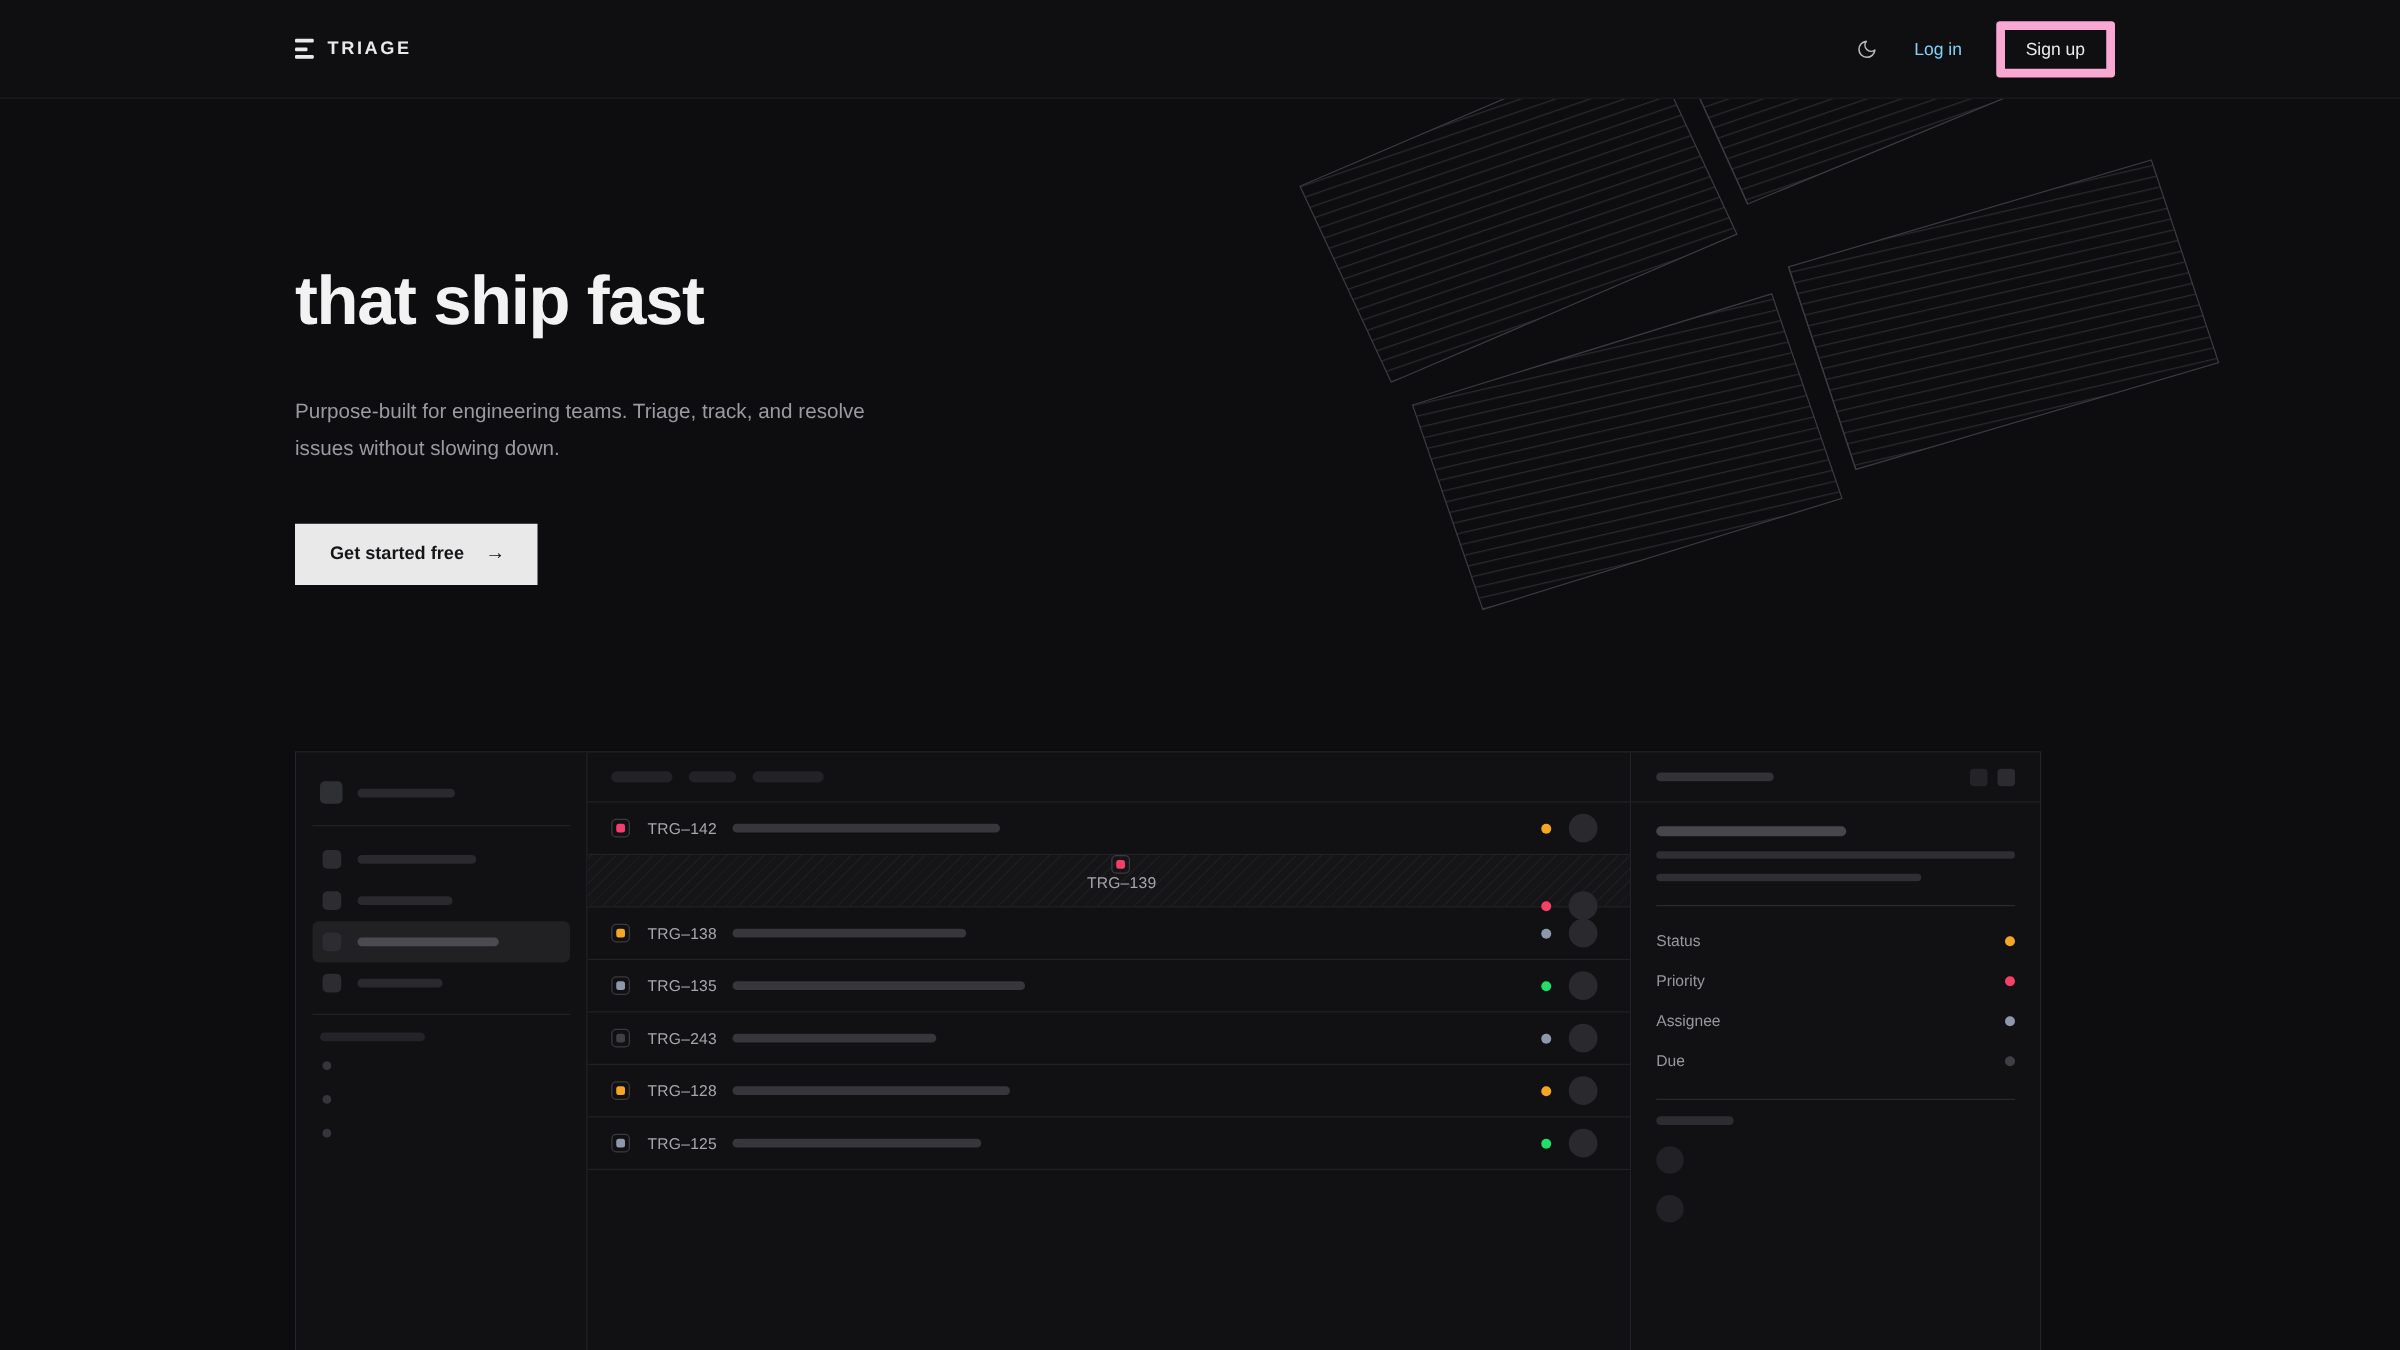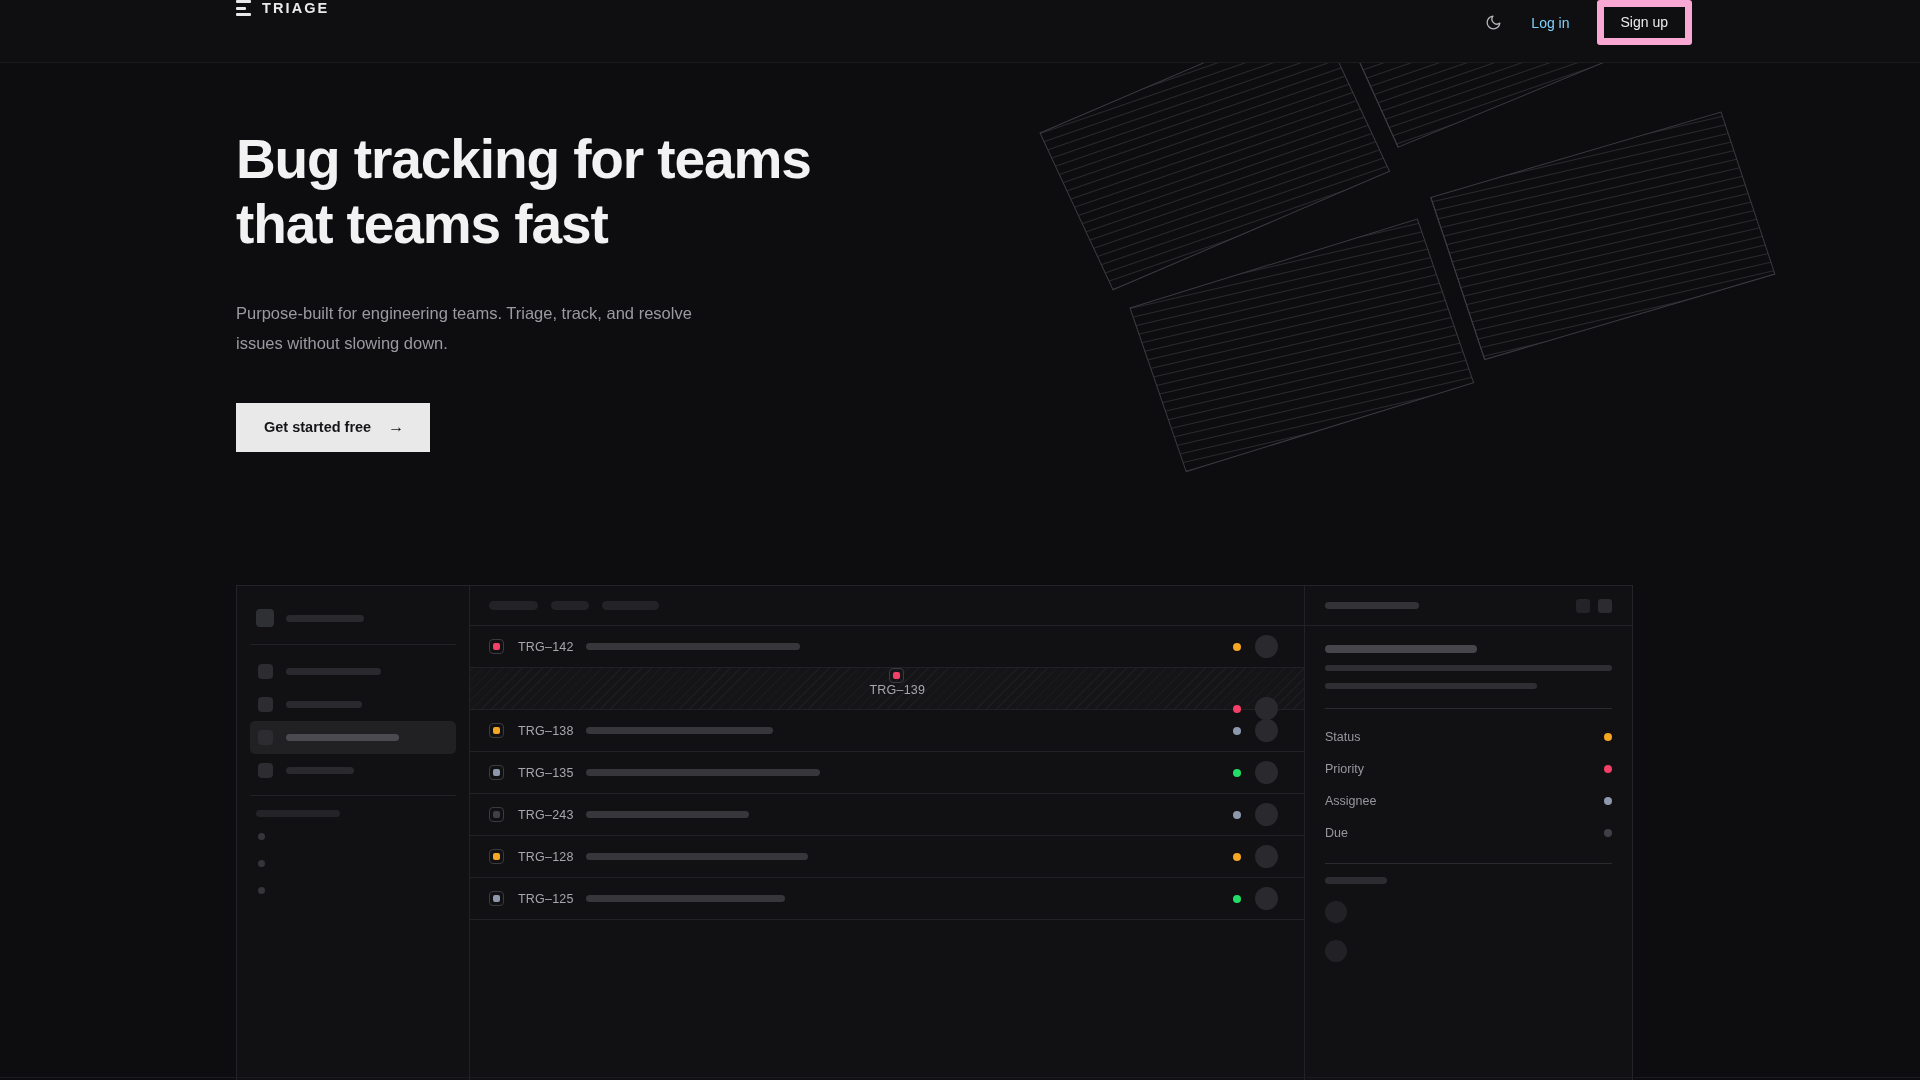--- a/index.html
+++ b/index.html
@@ -6,24 +6,24 @@
   html, body {
     width: 1920px; height: 1080px;
     background: #0d0d0f;
     font-family: "Liberation Sans", sans-serif;
     overflow: hidden;
   }
 
   
   .header {
     position: relative; z-index: 40;
-    height: 63px;
+    height: 79px;
     background: #0f0f11;
     border-bottom: 1px solid #1b1b1e;
-    display: flex; align-items: flex-start;
+    display: flex; align-items: center;
     padding: 0 228px 0 236px;
     gap: 31px;
   }
   .brand { display: flex; align-items: center; gap: 11px; }
   .brand-mark { width: 15px; height: 16px; display: flex; flex-direction: column; justify-content: space-between; }
   .brand-mark i { display: block; height: 3px; background: #e9e9ea; border-radius: 1px; }
   .brand-mark i:nth-child(1) { width: 15px; }
   .brand-mark i:nth-child(2) { width: 10px; }
   .brand-mark i:nth-child(3) { width: 15px; }
   .brand-name {
@@ -204,22 +204,22 @@
     </g>
     <g transform="translate(1130,245) rotate(-13)">
       <polygon points="0,0 300,-22 318,150 18,172" fill="url(#hatch)" stroke="#3a3a40" stroke-width="1"></polygon>
       <polygon points="318,-40 620,-58 636,112 334,130" fill="url(#hatch)" stroke="#3a3a40" stroke-width="1"></polygon>
       <line x1="318" y1="-40" x2="334" y2="130" stroke="#3a3a40" stroke-width="1"></line>
     </g>
   </svg>
 
   <div class="hero">
     <h1>
-      <span>Bug tracking for teams</span><br>
-      <span>that teams fast</span>
+      <br>
+      <span>that ship fast</span>
     </h1>
     <p>Purpose-built for engineering teams. Triage, track, and resolve issues without slowing down.</p>
     <button class="cta">
       <span>Get started free</span>
       <span class="arrow">→</span>
     </button>
   </div>
 
   <div class="mock">
 

